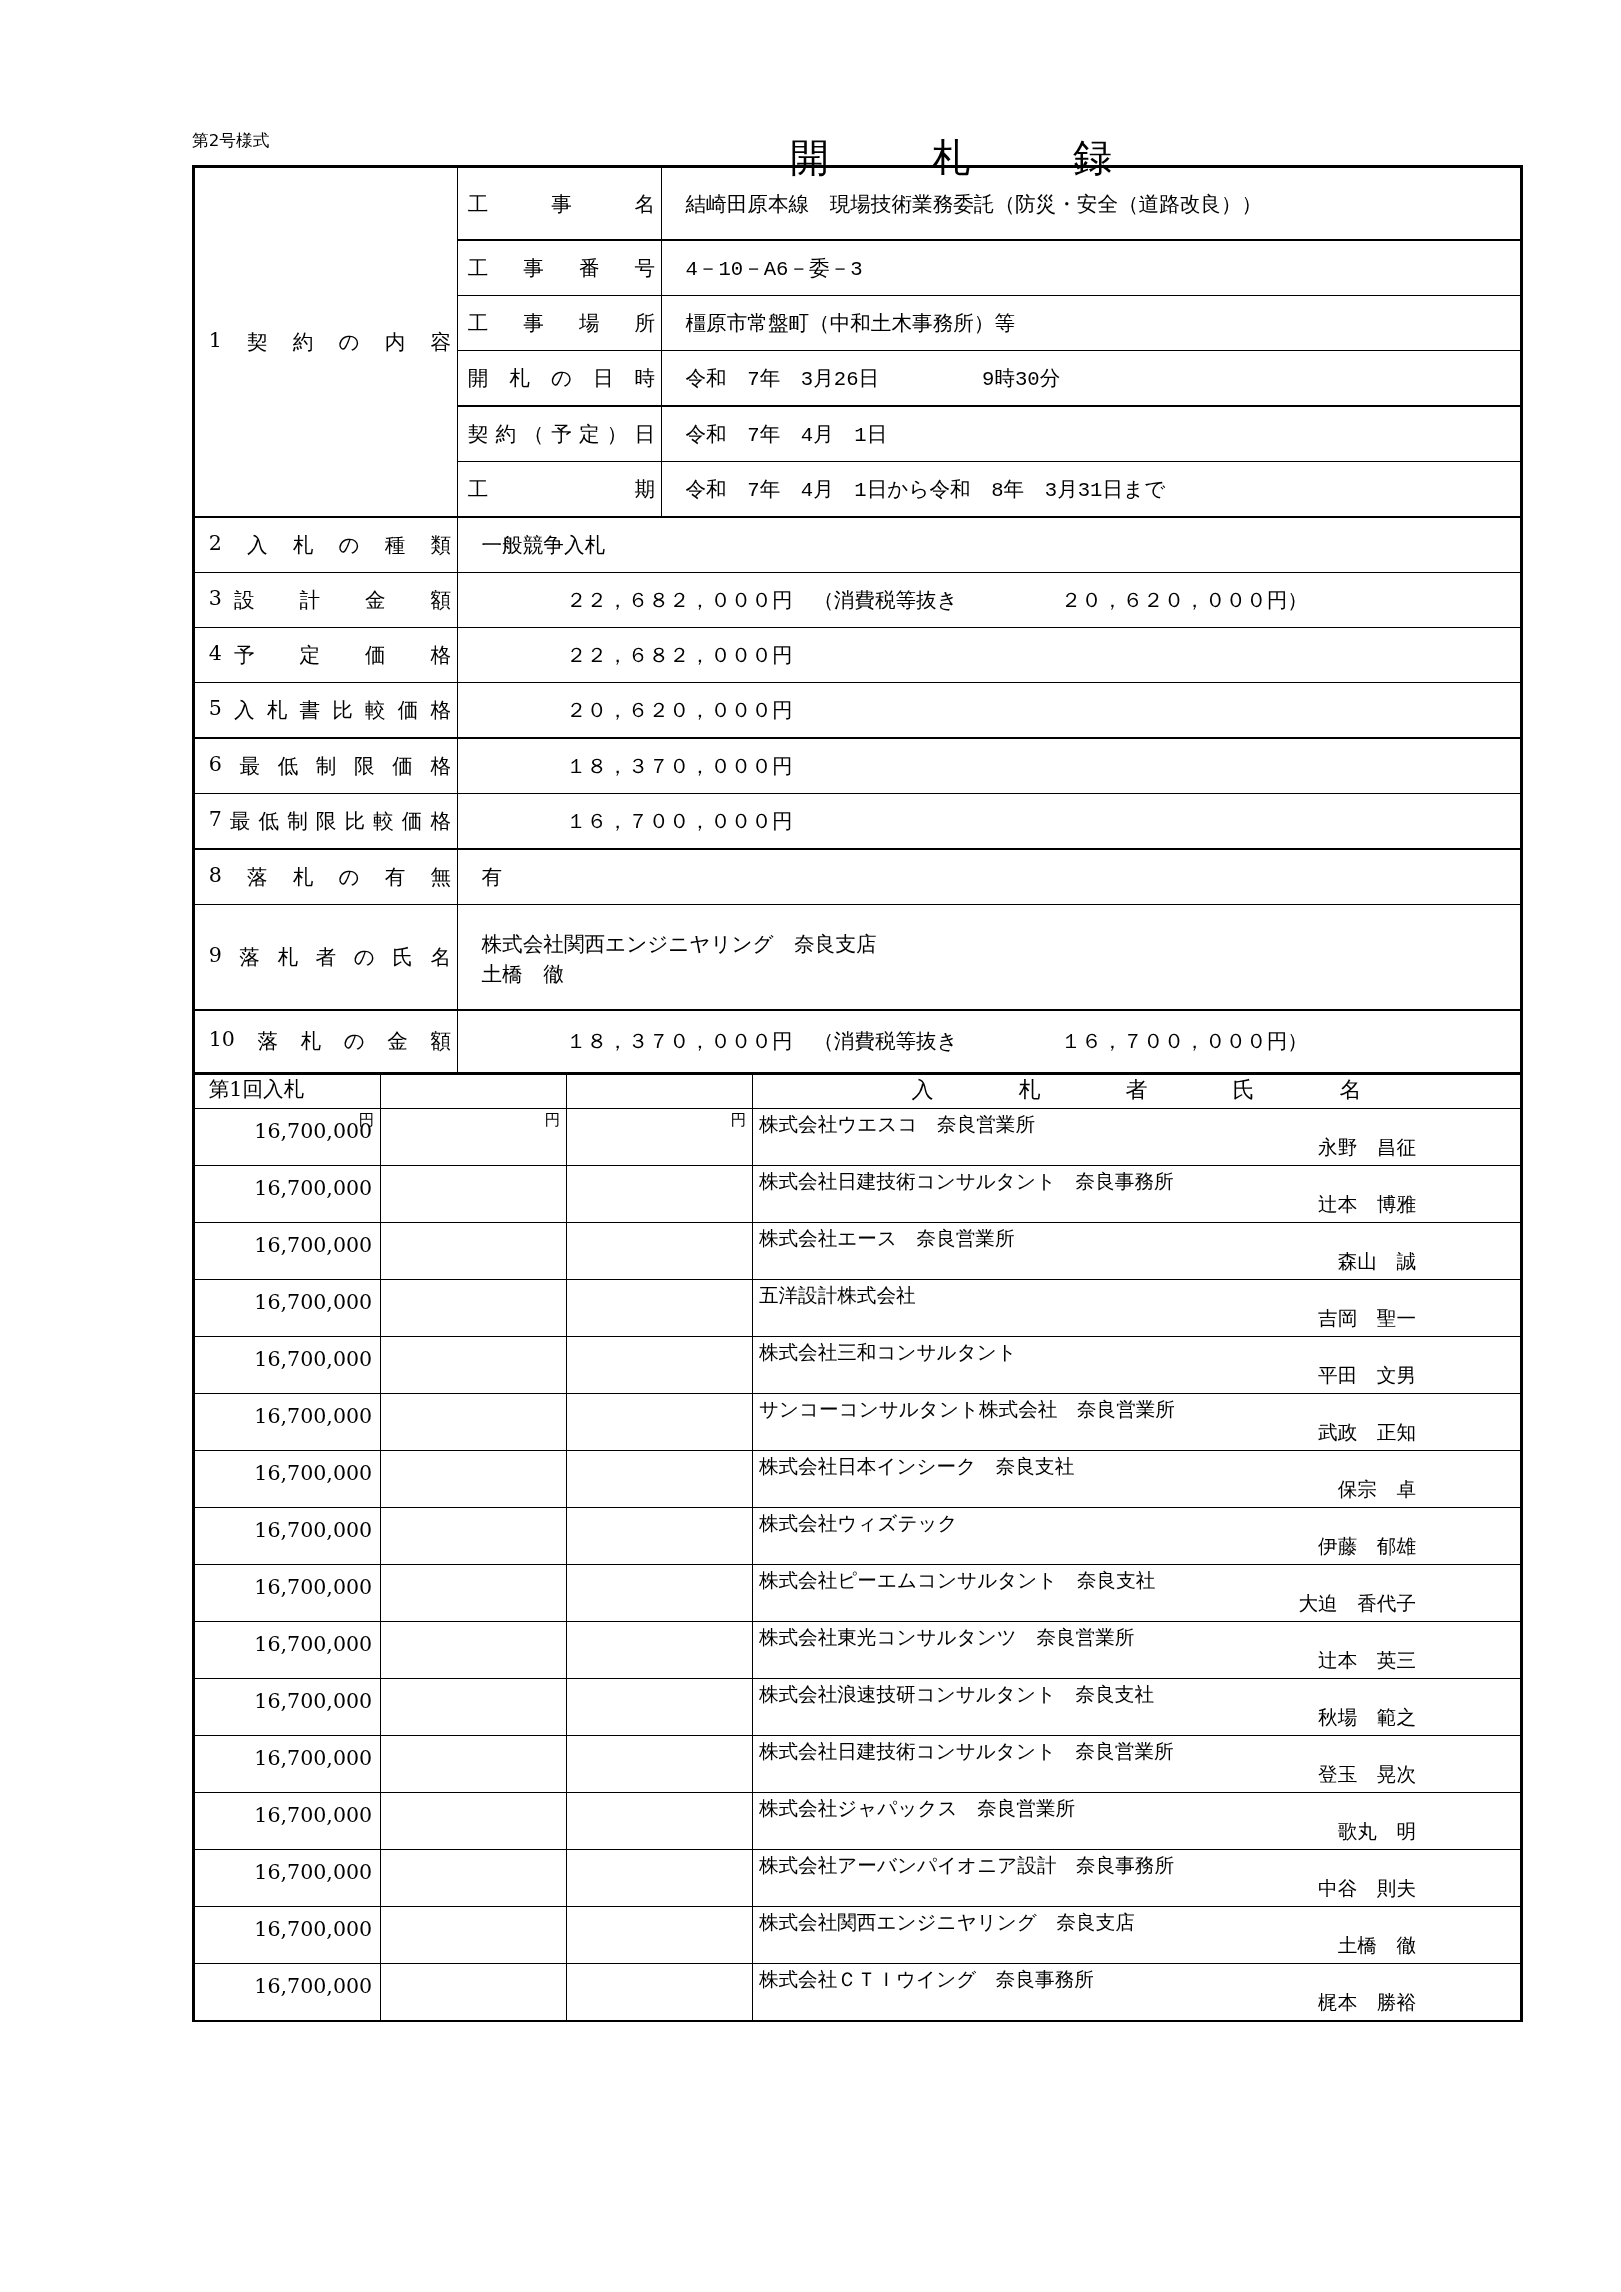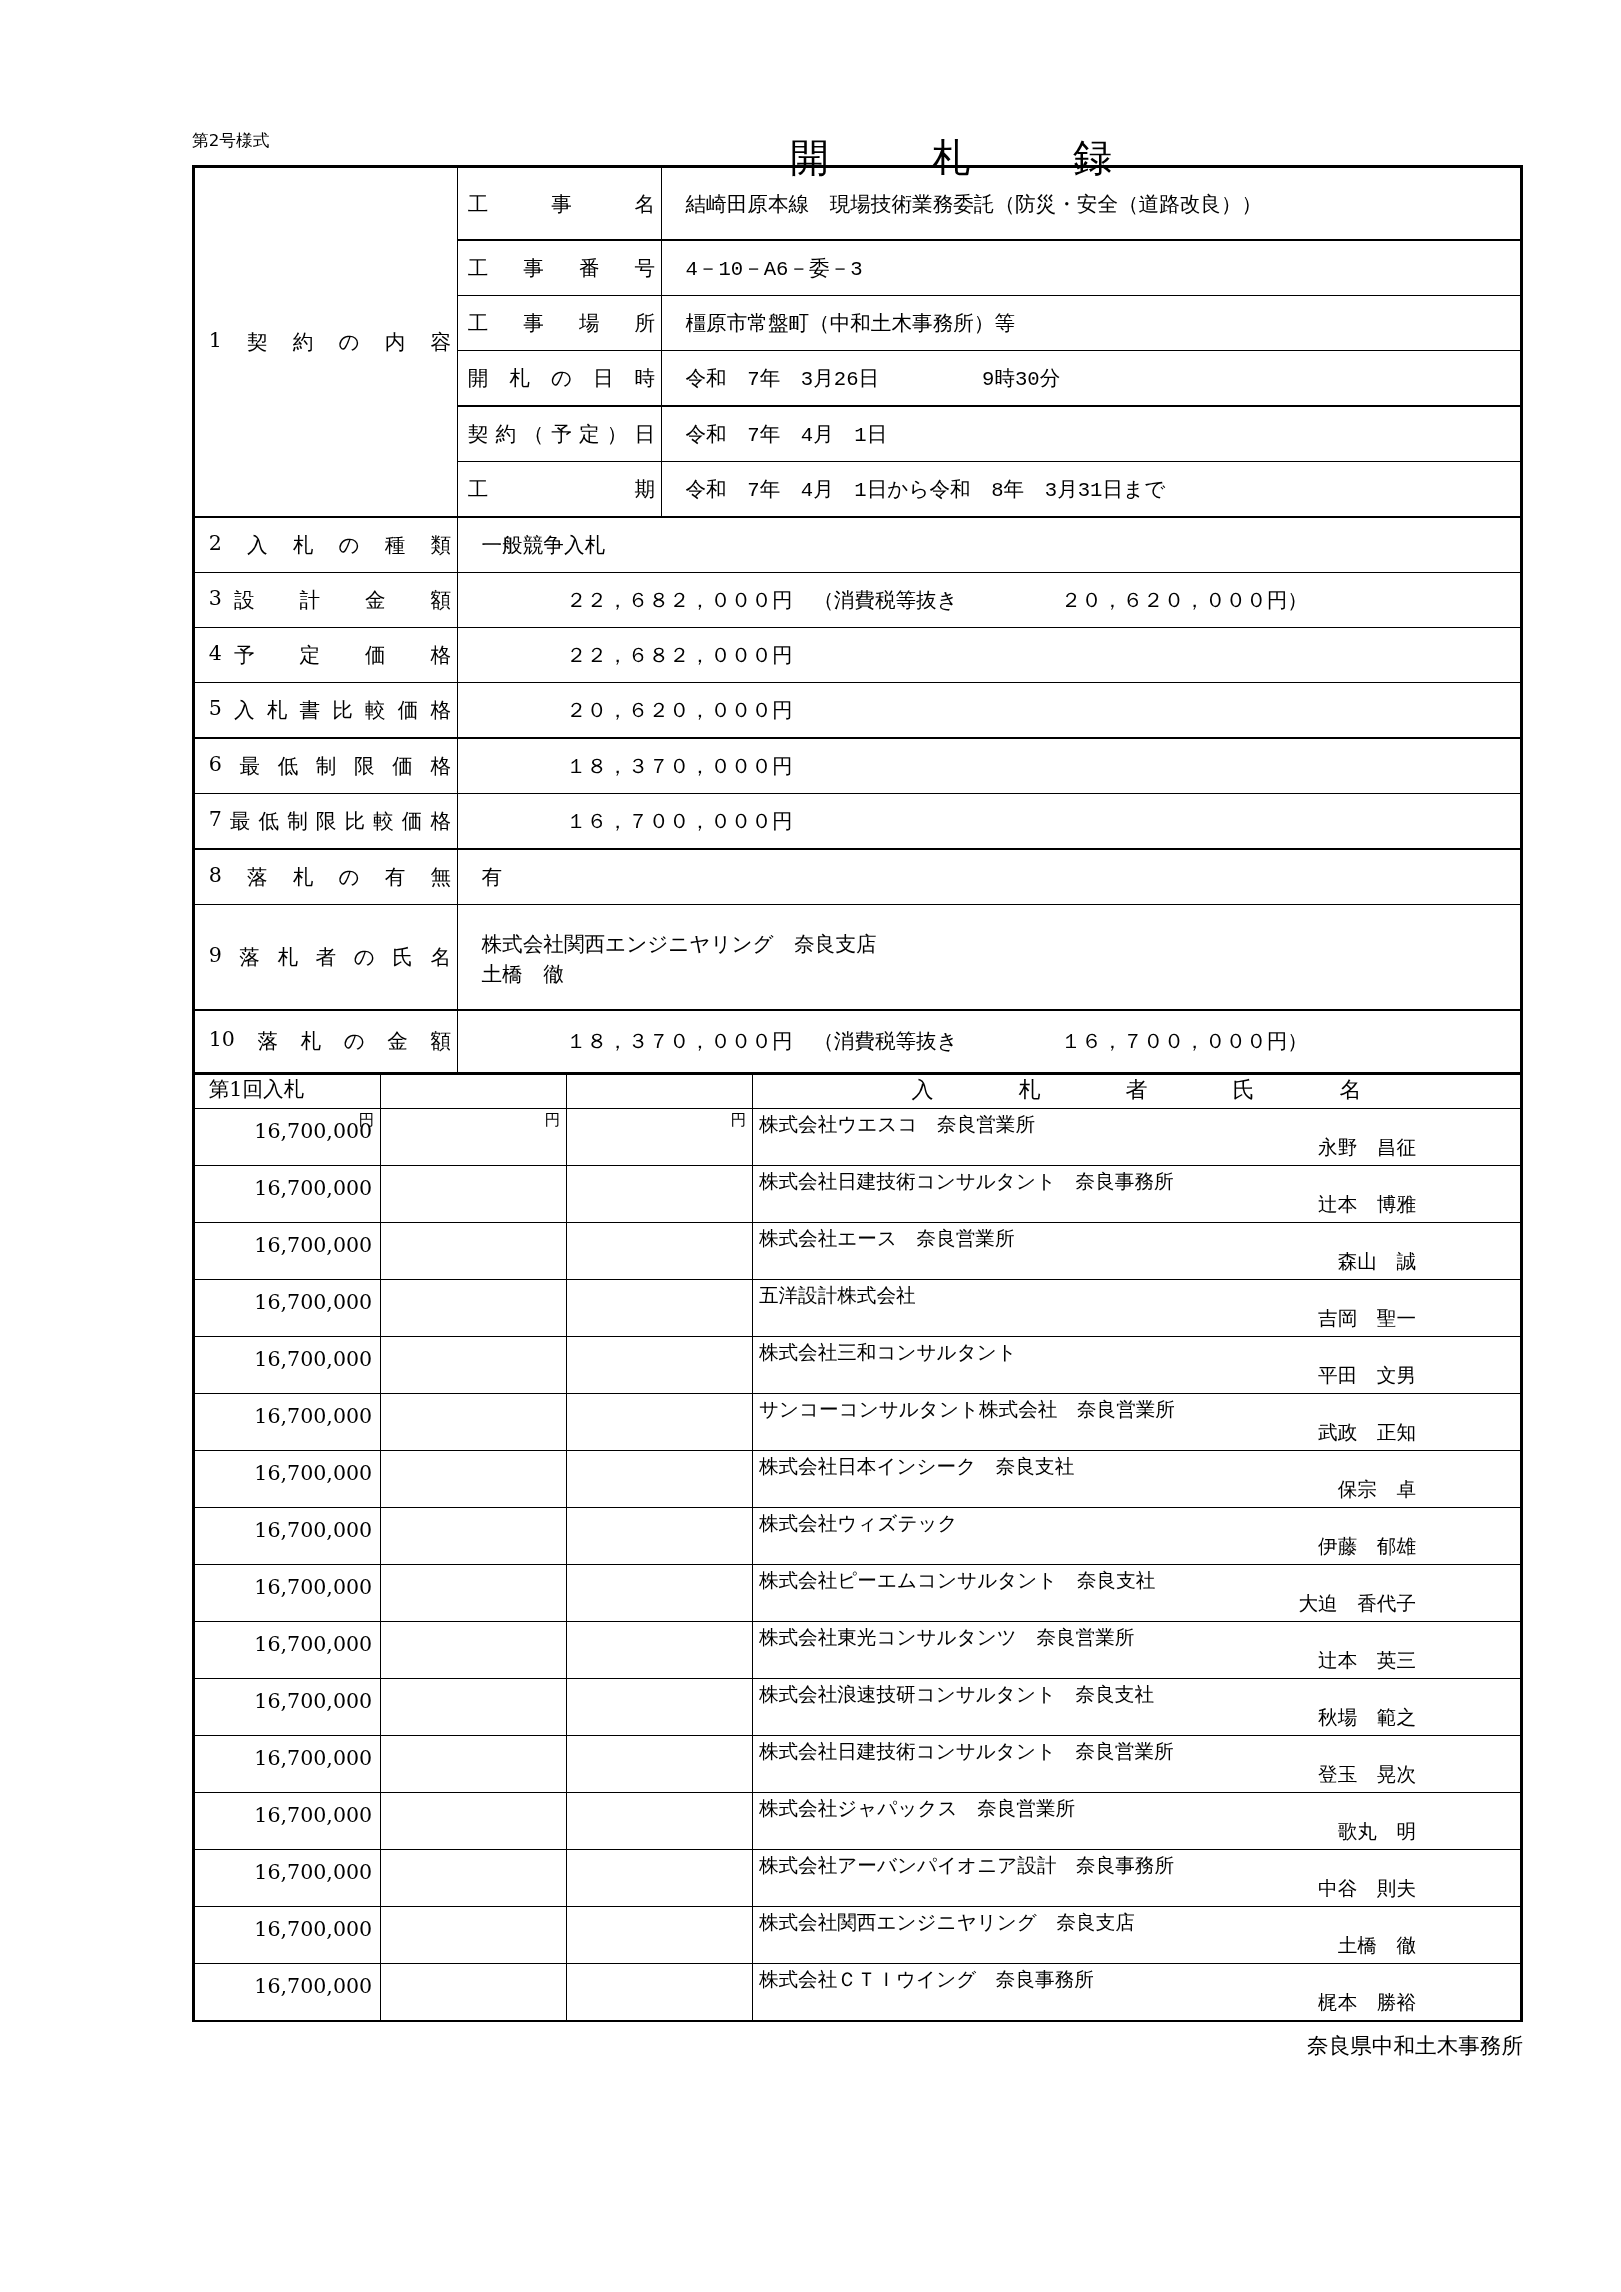--- a/index.html
+++ b/index.html
@@ -608,16 +608,15 @@
             <td class="priceCell"></td>
             <td class="bidderCell">
               <span class="comp">株式会社ＣＴＩウイング　奈良事務所</span>
               <span class="pers">梶本　勝裕</span>
             </td>
           </tr>
         </tbody>
     </table>
   </div>
 
-  <div class="footer-office">奈良県中和土木事務所</div>
 
 </div>
 
 
 </body></html>

